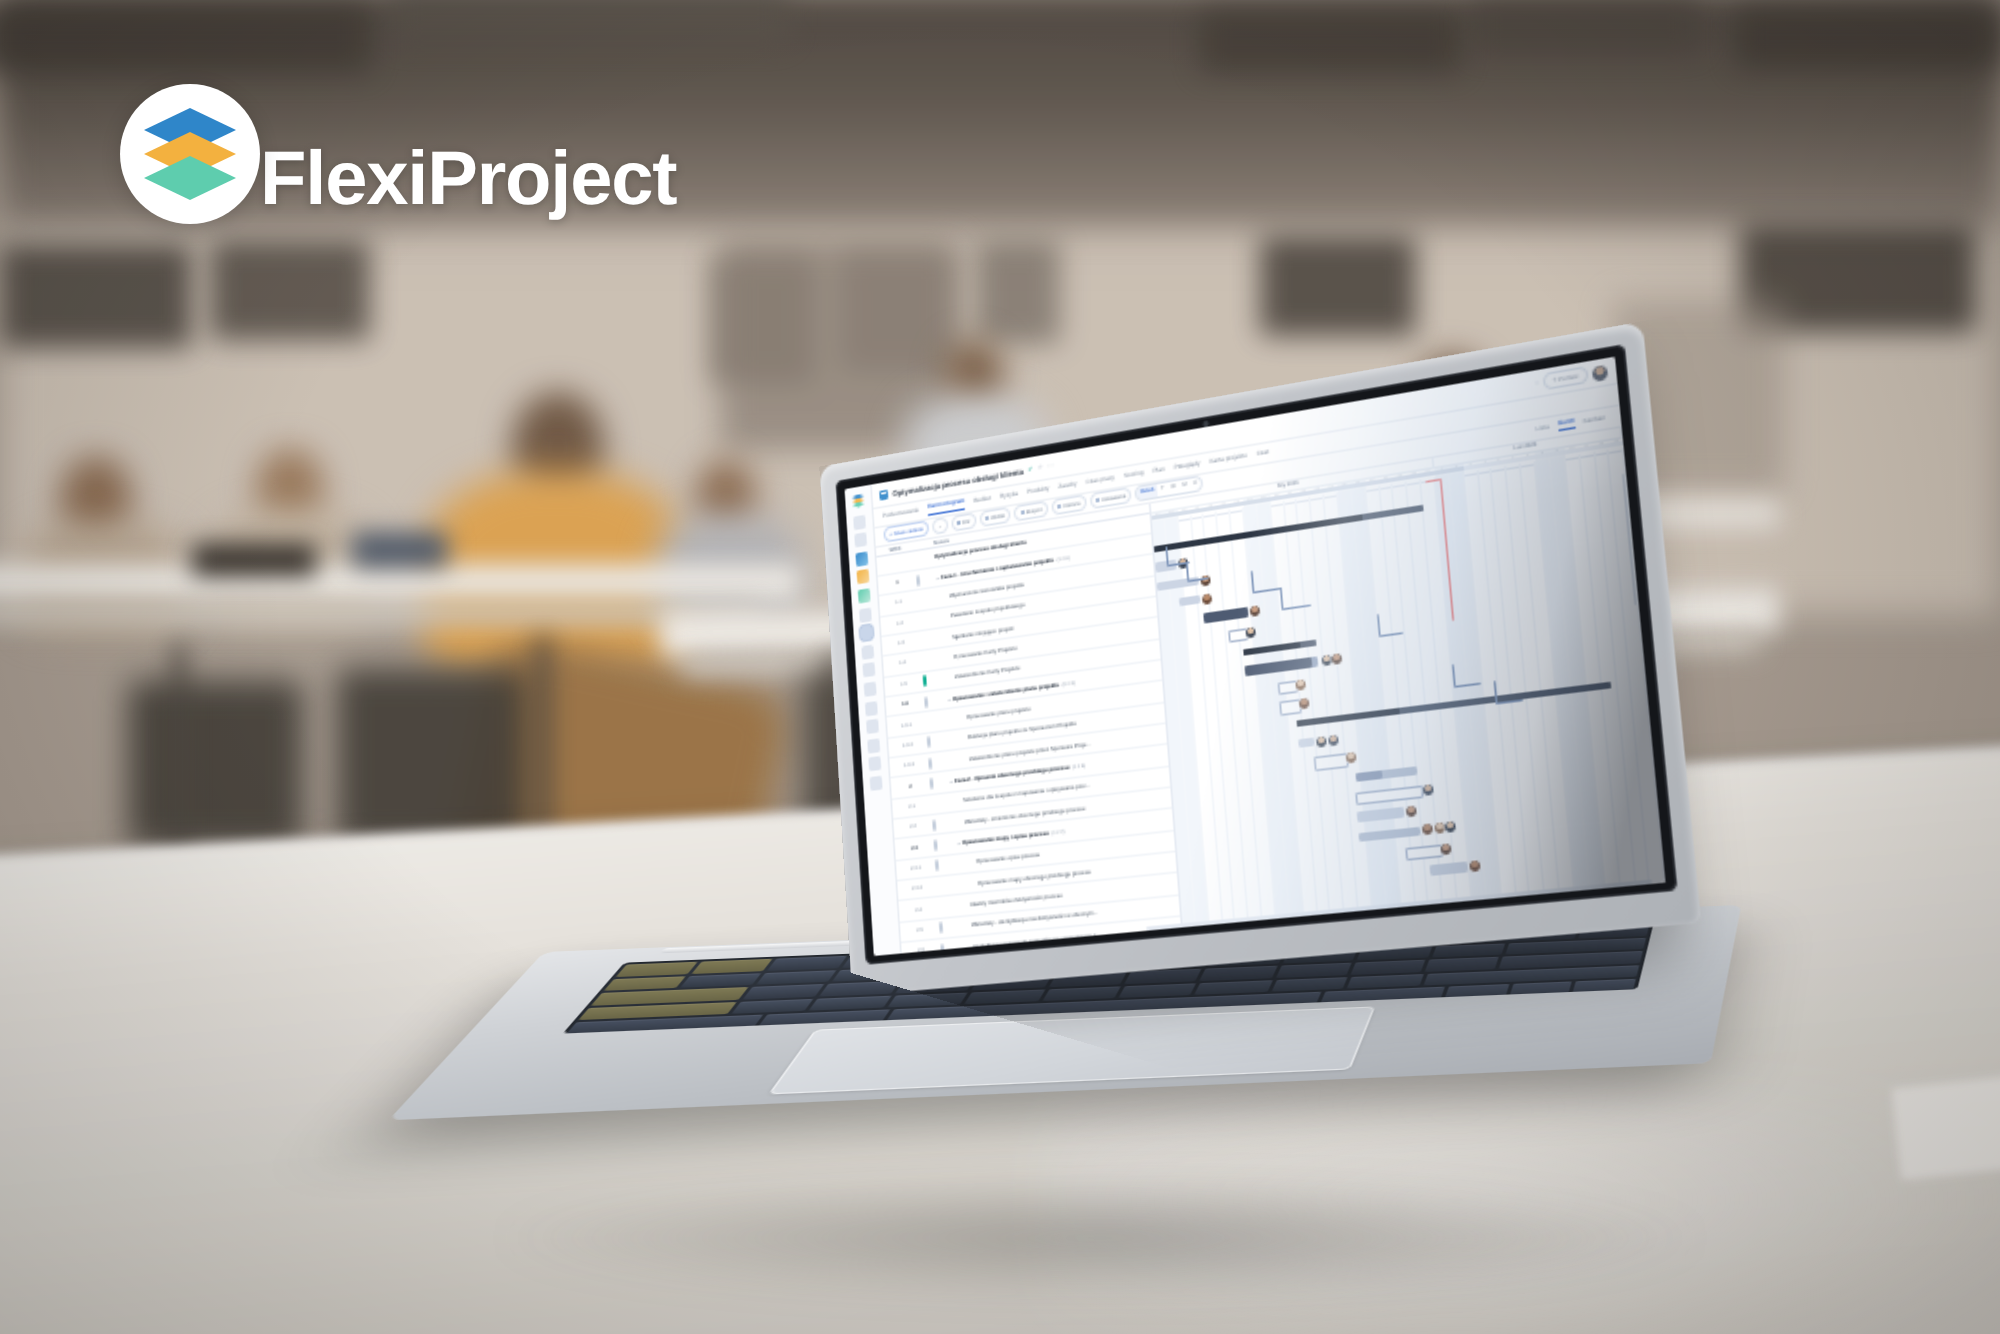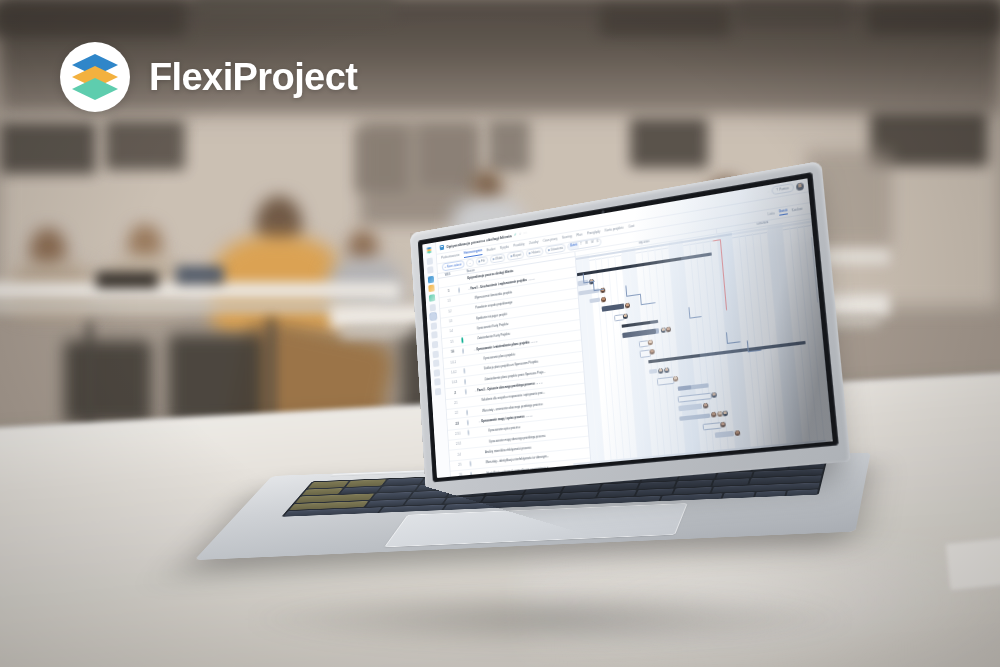--- a/index.html
+++ b/index.html
@@ -54,21 +54,21 @@
       background:linear-gradient(180deg,#ffffff 0%,#f2f0ec 100%);transform:rotate(-3.1deg);filter:blur(2.6px);opacity:.95;}
   .table-sheen{position:absolute;left:520px;top:540px;width:520px;height:150px;
       background:radial-gradient(ellipse at 40% 40%,rgba(255,255,255,.55),rgba(255,255,255,0) 70%);filter:blur(14px);}
   .paper{position:absolute;left:948px;top:540px;width:80px;height:46px;background:#fbfaf8;
       transform:rotate(-6deg);filter:blur(2px);opacity:.9;border-radius:2px;}
   .vignette{position:absolute;inset:0;pointer-events:none;
       background:radial-gradient(ellipse at 48% 42%,rgba(0,0,0,0) 46%,rgba(0,0,0,.22) 100%);}
   .warmcast{position:absolute;inset:0;pointer-events:none;background:rgba(150,128,104,.07);}
 
   
-  #logo{position:absolute;left:60px;top:42px;display:flex;align-items:center;gap:19px;z-index:40;}
+  #logo{position:absolute;left:60px;top:42px;display:flex;align-items:flex-end;z-index:40;}
   .logo-circle{width:70px;height:70px;border-radius:50%;background:#fff;position:relative;
      box-shadow:0 2px 10px rgba(0,0,0,.16);}
   .dia{position:absolute;left:50%;width:46px;height:22px;transform:translateX(-50%);}
   .dia i{position:absolute;inset:0;display:block;
      clip-path:polygon(50% 0%,100% 50%,50% 100%,0% 50%);}
   .dia-top{top:12px;}   .dia-top i{background:#2f86c9;}
   .dia-mid{top:24px;}   .dia-mid i{background:#f3b13f;}
   .dia-bot{top:36px;}   .dia-bot i{background:#5ecdae;}
   .logo-text{color:#fff;font-size:38px;font-weight:700;letter-spacing:-.6px;
      text-shadow:0 1px 5px rgba(0,0,0,.22);}

